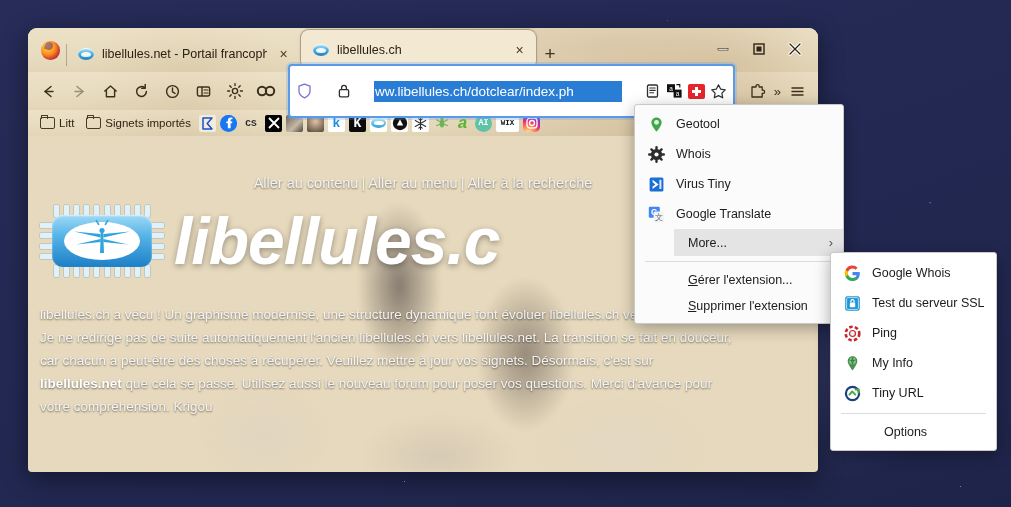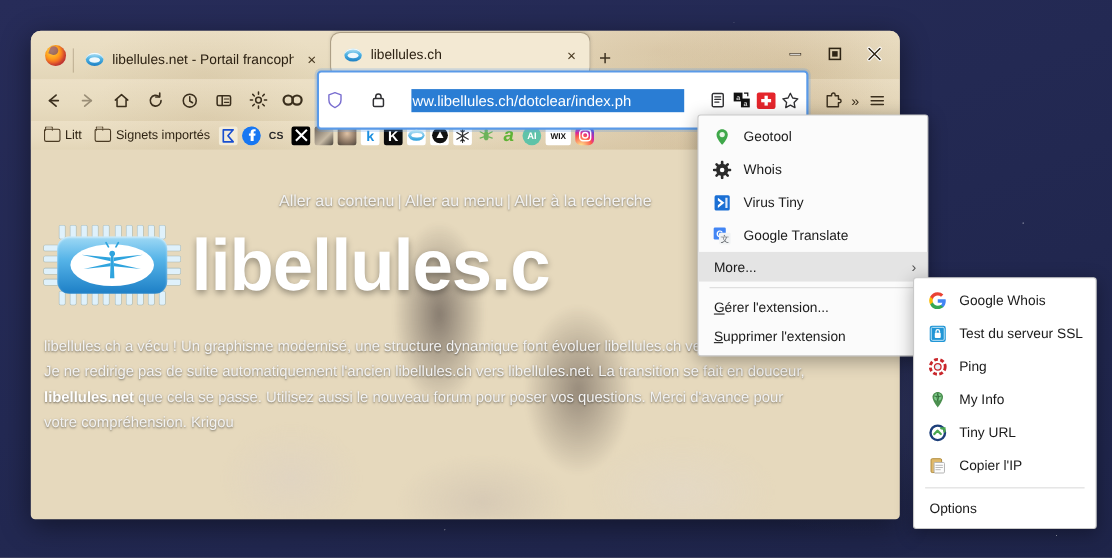--- a/index.html
+++ b/index.html
@@ -144,21 +144,21 @@
   }
   .bmfolder{display:flex;align-items:flex-start;gap:4px;padding:2px 4px;border-radius:3px;white-space:nowrap;}
   .foldericon{
     width:13px;height:10px;border:1.3px solid #4a3a22;border-radius:1.5px 2px 2px 2px;flex:none;position:relative;
   }
   .foldericon:before{
     content:"";position:absolute;left:0;top:-3px;width:5px;height:3px;border:1.3px solid #4a3a22;border-bottom:none;
     border-radius:1px 1px 0 0;
   }
   .bmicon{width:17px;height:17px;flex:none;border-radius:2px;display:flex;align-items:center;justify-content:center;
-    font-size:11px;font-weight:bold;overflow:hidden;}
+    font-size:11px;font-weight:bold;overflow:hidden;font-family:Liberation Mono, monospace;}
 
   
   #content{
     position:absolute;left:0;right:0;top:134px;bottom:0;overflow:hidden;
     background:
       radial-gradient(ellipse 300px 180px at 14% 60%, rgba(120,95,78,.55), transparent 72%),
       radial-gradient(ellipse 260px 150px at 42% 30%, rgba(86,66,62,.55), transparent 72%),
       radial-gradient(ellipse 320px 200px at 70% 78%, rgba(168,150,132,.5), transparent 72%),
       radial-gradient(ellipse 250px 160px at 92% 40%, rgba(140,120,105,.45), transparent 72%),
       linear-gradient(180deg,#b9a893 0%,#8e7b6c 30%,#6f6croll 60%,#5d5a63 100%),
@@ -173,21 +173,21 @@
       radial-gradient(ellipse 70px 110px at 63% 62%, rgba(74,62,58,.5), transparent 70%),
       radial-gradient(ellipse 60px 120px at 47% 40%, rgba(58,48,48,.55), transparent 70%);
     filter:blur(2px);
   }
   #contentInner{position:relative;z-index:2;}
   #skiplinks{
     text-align:center;padding-top:13px;font-size:14.5px;color:#f2f2f2;
     text-shadow:0 1px 2px rgba(0,0,0,.5);
   }
   #skiplinks span.sep{opacity:.85;margin:0 3px;}
-  #brand{display:flex;align-items:center;gap:10px;padding:14px 0 0 12px;}
+  #brand{display:flex;align-items:center;gap:10px;padding:14px 0 0 12px;font-style:italic;}
   
   .chip{
     position:relative;width:124px;height:72px;flex:none;
   }
   .chip .body{
     position:absolute;left:12px;top:10px;right:12px;bottom:10px;border-radius:11px;
     background:linear-gradient(180deg,#9fd9f5 0%,#56b4e8 40%,#1d7fc6 100%);
     box-shadow:inset 0 1px 2px rgba(255,255,255,.7);
   }
   .chip .oval{
@@ -225,21 +225,21 @@
     box-shadow:0 4px 16px rgba(0,0,0,.32);padding:5px 0;z-index:50;
   }
   .mi{
     display:flex;align-items:center;gap:11px;padding:6px 10px 6px 12px;
     font-size:12.5px;color:#1b1b1b;white-space:nowrap;
   }
   .mi.hl{background:#e4e4e4;}
   .mi .micon{width:18px;height:18px;flex:none;display:flex;align-items:center;justify-content:center;}
   .mi .mlabel{flex:1;}
   .mi .arrow{color:#555;font-size:13px;}
-  .mi.plain{padding-left:14px;}
+  .mi.plain{padding-left:14px;margin-left:39px;}
   .msep{height:1px;background:#dcdcdc;margin:5px 10px;}
   .uline{text-decoration:underline;}
 
   svg{display:block;}
 </style>
 </head>
 <body>
 
 <div id="desktop"></div>
 
@@ -517,20 +517,21 @@
               <path d="M28.6 5.4 L26.4 1.6 M35.4 5.4 L37.6 1.6" stroke="#2fa4de" stroke-width="1.6" fill="none" stroke-linecap="round"></path>
             </g>
           </svg>
         </div>
         <div id="bigtitle">libellules.c</div>
       </div>
 
       <div id="bodytext">
         <div>libellules.ch a vécu ! Un graphisme modernisé, une structure dynamique font évoluer libellules.ch vers libellules.net.</div>
         <div>Je ne redirige pas de suite automatiquement l'ancien libellules.ch vers libellules.net. La transition se fait en douceur,</div>
+        <div>car chacun a peut-être des choses à récupérer. Veuillez mettre à jour vos signets. Désormais, c'est sur</div>
         <div>
           <b>libellules.net</b><span> que cela se passe. Utilisez aussi le nouveau forum pour poser vos questions. Merci d'avance pour</span>
         </div>
         <div>votre compréhension. Krigou</div>
       </div>
 
     </div>
   </div>
 </div>
 
@@ -651,29 +652,19 @@
     <span class="micon">
       <svg width="17" height="17" viewBox="0 0 17 17">
           <circle cx="8.5" cy="8.5" r="6.6" fill="none" stroke="#1d3f7a" stroke-width="2.2"></circle>
           <path d="M5.4 9.6 L8.2 6.5 L11.3 9.6" fill="none" stroke="#4aa84e" stroke-width="2" stroke-linecap="round" stroke-linejoin="round"></path>
           <path d="M11.6 4.4 L14.6 4.4 L14.6 7.4" fill="none" stroke="#4aa84e" stroke-width="2" stroke-linecap="round"></path>
         </svg>
     </span>
     <span class="mlabel">Tiny URL</span>
   </div>
 
-  <div class="mi">
-    <span class="micon">
-      <svg width="17" height="17" viewBox="0 0 17 17">
-          <rect x="2.4" y="2" width="9.6" height="12.6" rx="1.1" fill="#e0b96a" stroke="#b08c3e" stroke-width=".9"></rect>
-          <rect x="5.2" y="5.4" width="9.4" height="9.6" rx="1" fill="#fdfdfd" stroke="#b3b3b3" stroke-width=".9"></rect>
-          <path d="M6.8 8 H12.8 M6.8 10 H12.8 M6.8 12 H10.8" stroke="#b8b8b8" stroke-width=".9" stroke-linecap="round"></path>
-        </svg>
-    </span>
-    <span class="mlabel">Copier l'IP</span>
-  </div>
 
   <div class="msep"></div>
 
   <div class="mi plain">
     <span class="mlabel">Options</span>
   </div>
 </div>
 
 </body></html>

